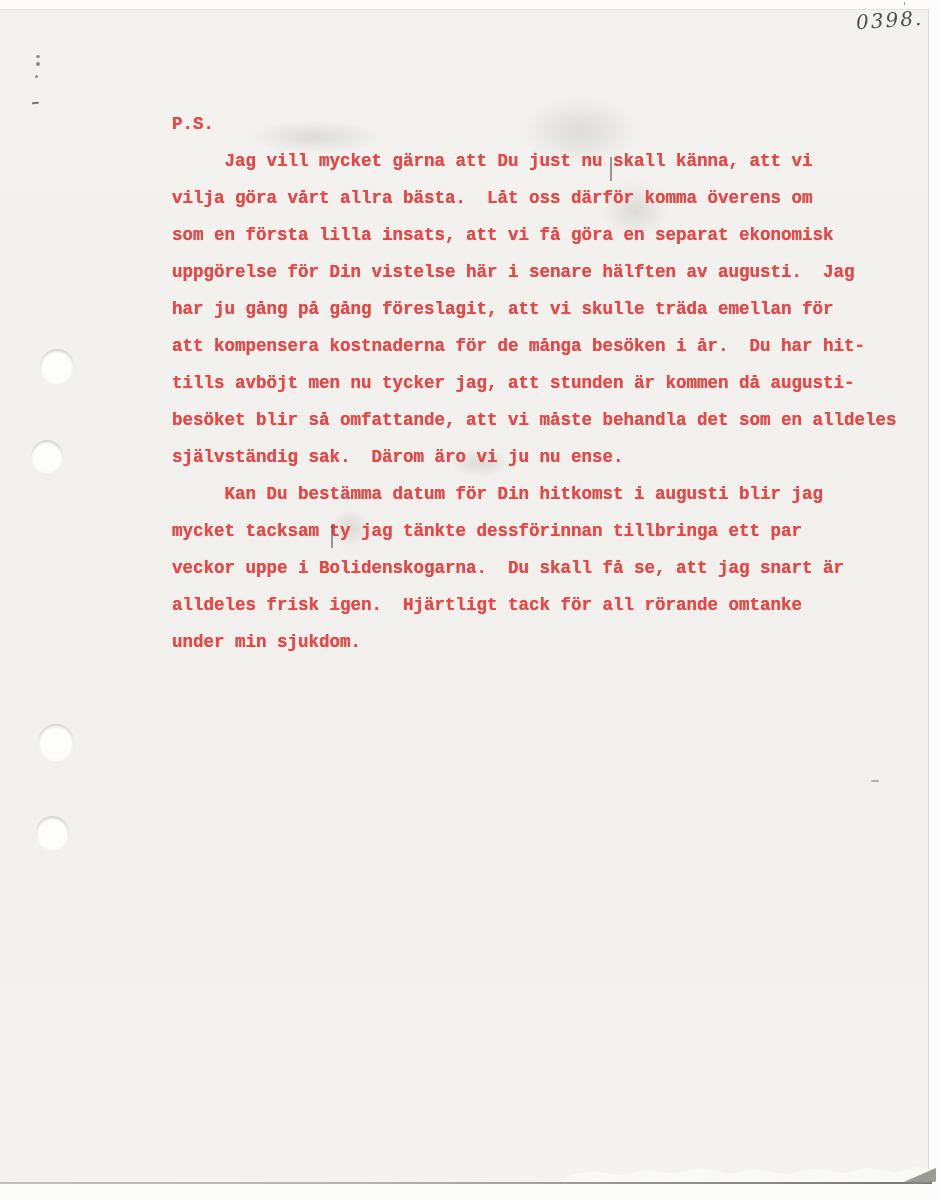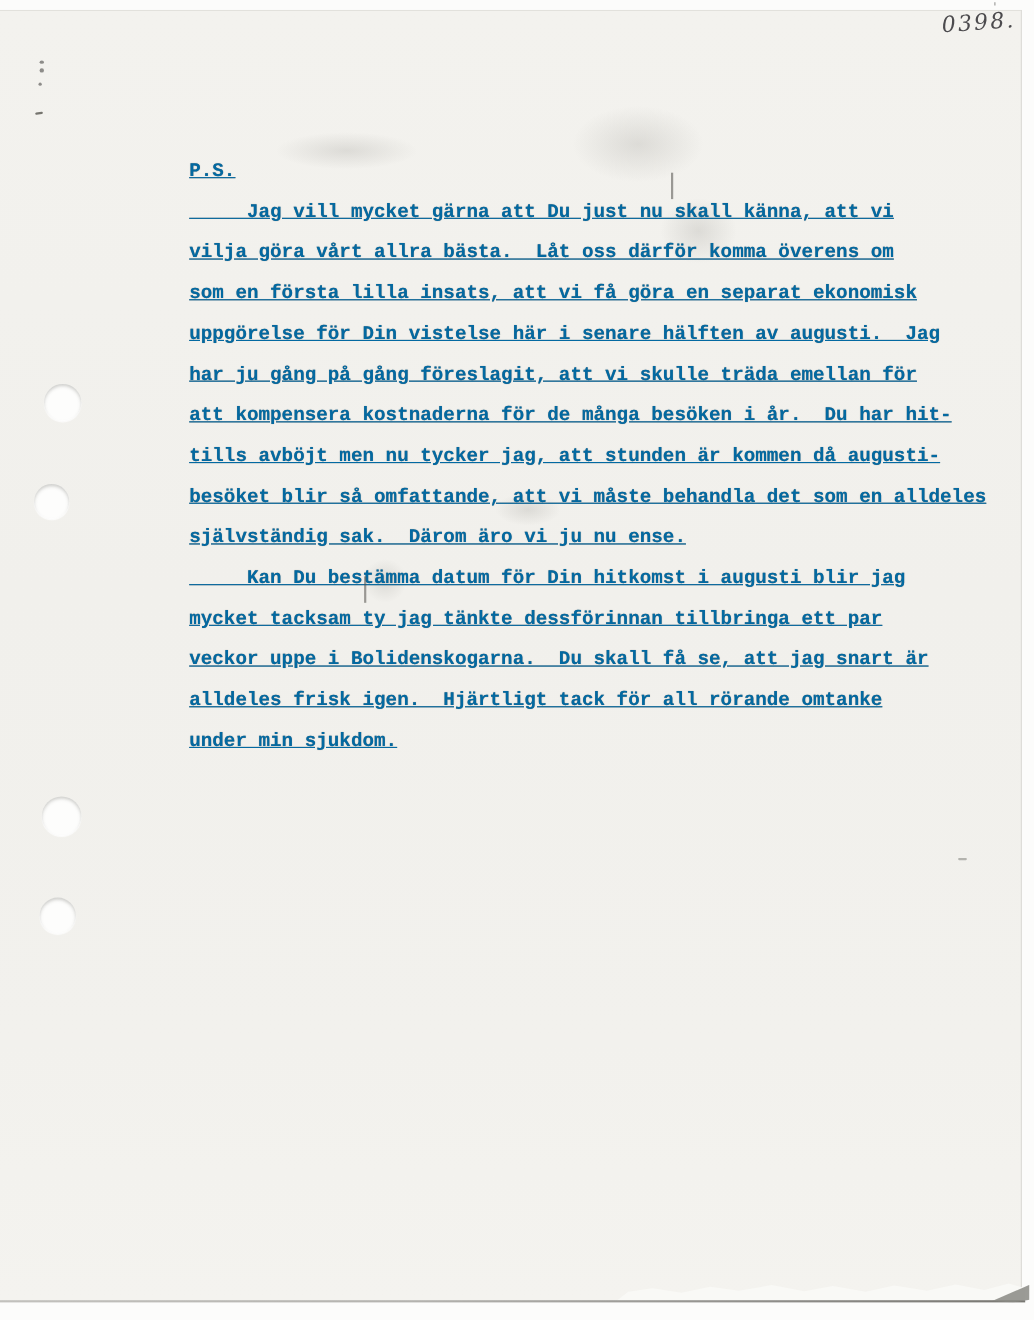--- a/index.html
+++ b/index.html
@@ -80,29 +80,28 @@
     left: 903px;
     top: 0px;
     font-family: "DejaVu Serif", serif;
     font-size: 11px;
     color: #8a8a88;
   }
   
   .text-block {
     position: absolute;
     left: 172px;
-    top: 138px;
+    top: 106px;
     width: 760px;
     font-size: 17.5px;
     line-height: 37px;
     font-weight: bold;
-    color: #0369a1;
+    color: #ef4444;
     text-shadow: 0 0 0.7px rgba(66,64,60,0.65);
     white-space: pre;
-    text-decoration: underline;
   }
   .line { height: 37px; }
   
   .speck {
     position: absolute;
     background: #8d8c89;
     border-radius: 50%;
   }
   .speck-1 { left: 36px; top: 55px; width: 4px; height: 3px; }
   .speck-2 { left: 36px; top: 62px; width: 4px; height: 4px; }

